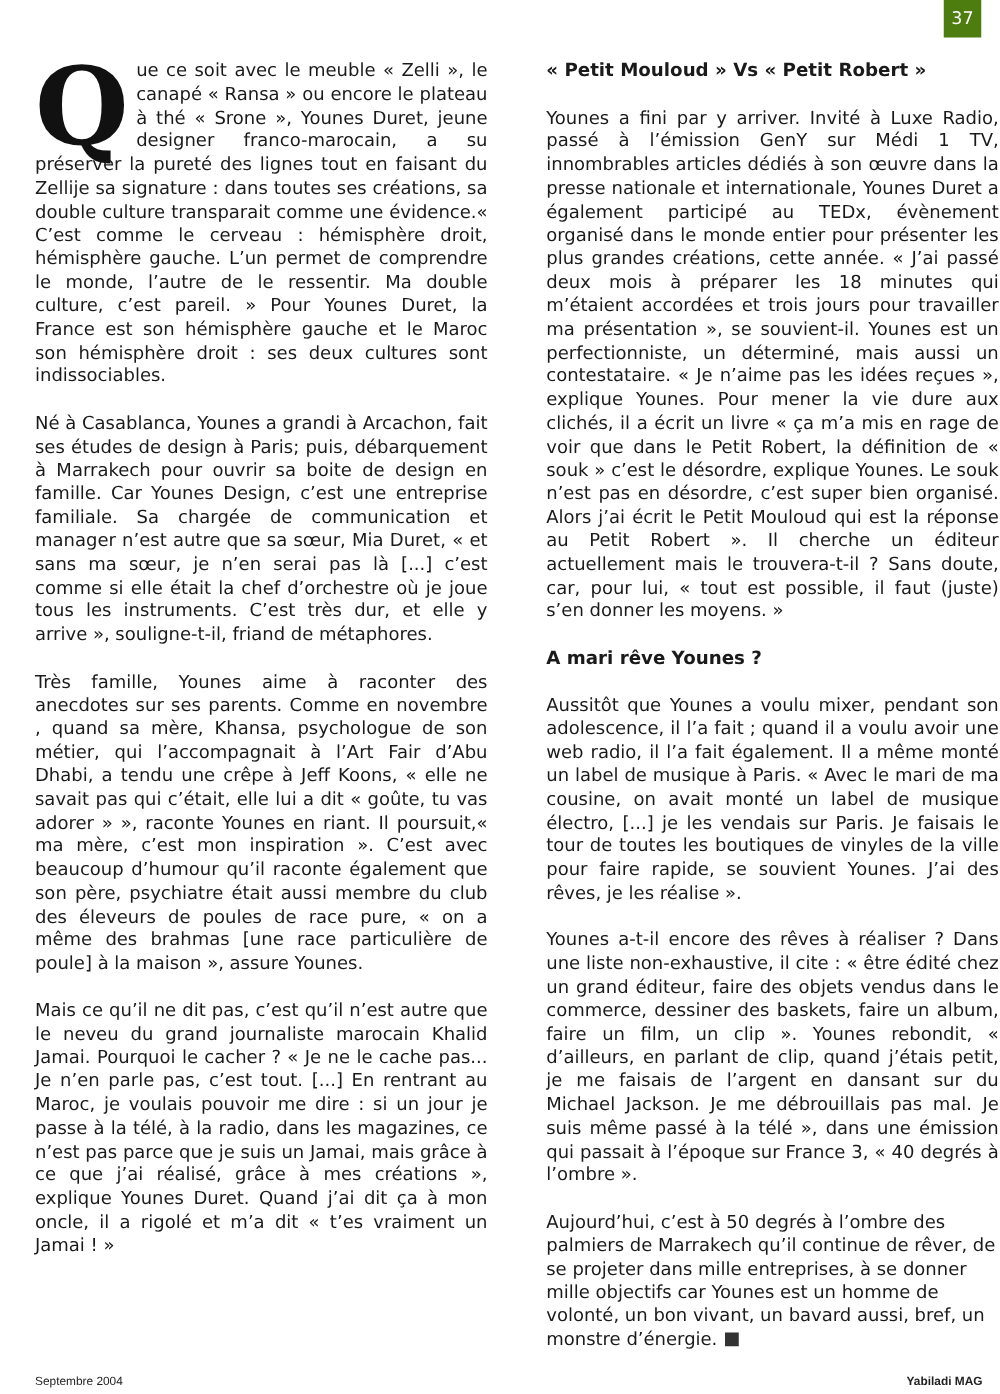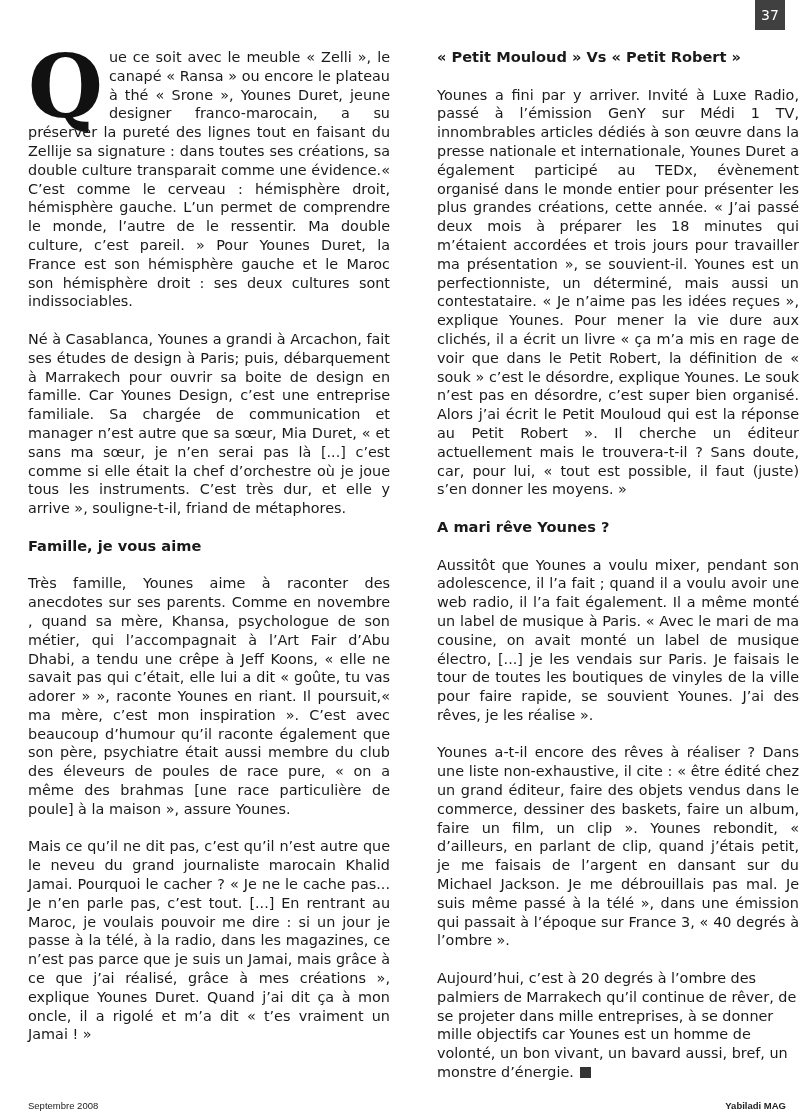--- a/index.html
+++ b/index.html
@@ -82,37 +82,36 @@
       top: 1100px;
       font-size: 9.5px;
       font-weight: bold;
       font-family: "Liberation Sans", sans-serif;
       color: #222;
     }
   </style>
 </head>
 <body>
 
-<div class="page-badge" style="background: #404040;">37</div>
+<div class="page-badge" style="background: #4d7c0f;">37</div>
 
 <div class="column col-left" lang="fr">
   <p>
     <span class="dropcap">Q</span><span>ue ce soit avec le meuble « Zelli », le canapé  « Ransa » ou encore le plateau à thé « Srone », Younes Duret, jeune designer franco-marocain, a su préserver la pureté des lignes tout en faisant du Zellije sa signature : dans toutes ses créations, sa double culture transparait comme une évidence.« C’est comme le cerveau : hémisphère droit, hémisphère gauche. L’un permet de comprendre le monde, l’autre de le ressentir. Ma double culture, c’est pareil. » Pour Younes Duret, la France est son hémisphère gauche et le Maroc son hémisphère droit : ses deux cultures sont indissociables.</span>
   </p>
   <p>Né à Casablanca, Younes a grandi à Arcachon, fait ses études de design à Paris; puis, débarquement à Marrakech pour ouvrir sa boite de design en famille. Car Younes Design, c’est une entreprise familiale. Sa chargée de communication et manager n’est autre que sa sœur, Mia Duret, « et sans ma sœur, je n’en serai pas là [...] c’est comme si elle était la chef d’orchestre où je joue tous les instruments. C’est très dur, et elle y arrive », souligne-t-il, friand de métaphores.</p>
-  <h2>Famille, je vous aime</h2>
   <p>Très famille, Younes aime à raconter des anecdotes sur ses parents. Comme en novembre , quand  sa mère, Khansa, psychologue de son métier, qui l’accompagnait à l’Art Fair d’Abu Dhabi, a tendu une crêpe à Jeff Koons, « elle ne savait pas qui c’était, elle lui a dit « goûte, tu vas adorer » », raconte Younes en riant. Il poursuit,« ma mère, c’est mon inspiration ». C’est avec beaucoup d’humour qu’il raconte également que son père, psychiatre était aussi membre du club des éleveurs de poules de race pure, « on a même des brahmas [une race particulière de poule] à la maison », assure Younes.</p>
   <p>Mais ce qu’il ne dit pas, c’est qu’il n’est autre que le neveu du grand journaliste marocain Khalid Jamai. Pourquoi le cacher ? « Je ne le cache pas... Je n’en parle pas, c’est tout. [...] En rentrant au Maroc, je voulais pouvoir me dire : si un jour je passe à la télé, à la radio, dans les magazines, ce n’est pas parce que je suis un Jamai, mais grâce à ce que j’ai réalisé, grâce à mes créations », explique Younes Duret. Quand j’ai dit ça à mon oncle, il a rigolé et m’a dit « t’es vraiment un Jamai ! »</p>
 </div>
 
 <div class="column col-right" lang="fr">
   <h2>« Petit Mouloud » Vs « Petit Robert »</h2>
   <p>Younes a fini par y arriver. Invité à Luxe Radio, passé à l’émission GenY sur Médi 1 TV, innombrables articles dédiés à son œuvre dans la presse nationale et internationale, Younes Duret a également participé au TEDx, évènement organisé dans le monde entier pour présenter les plus grandes créations, cette année. « J’ai passé deux mois à préparer les 18 minutes qui m’étaient accordées et trois jours pour travailler ma présentation », se souvient-il. Younes est un perfectionniste, un déterminé, mais aussi un contestataire. « Je n’aime pas les idées reçues », explique Younes. Pour mener la vie dure aux clichés, il a écrit un livre « ça m’a mis en rage de voir que dans le Petit Robert, la définition de « souk » c’est le désordre, explique Younes. Le souk n’est pas en désordre, c’est super bien organisé. Alors j’ai écrit le Petit Mouloud qui est la réponse au Petit Robert ». Il cherche un éditeur actuellement mais le  trouvera-t-il ? Sans doute, car, pour lui, « tout est possible, il faut (juste) s’en donner les moyens. »</p>
   <h2>A mari rêve Younes ?</h2>
   <p>Aussitôt que Younes a voulu mixer, pendant son adolescence, il l’a fait ; quand il a voulu avoir une web radio, il l’a fait également. Il a même monté un label de musique à Paris. « Avec le mari de ma cousine, on avait monté un label de musique électro, [...] je les vendais sur Paris. Je faisais le tour de toutes les boutiques de vinyles de la ville pour faire rapide, se souvient Younes. J’ai des rêves, je les réalise ».</p>
   <p>Younes a-t-il encore des rêves à réaliser ? Dans une liste non-exhaustive, il cite : « être édité chez un grand éditeur, faire des objets vendus dans le commerce, dessiner des baskets, faire un album, faire un film, un clip ». Younes rebondit, « d’ailleurs, en parlant de clip, quand j’étais petit, je me faisais de l’argent en dansant sur du Michael Jackson. Je me débrouillais pas mal. Je suis même passé à la télé », dans une émission qui passait à l’époque sur France 3, « 40 degrés à l’ombre ».</p>
   <p style="text-align:left;">
-    <span>Aujourd’hui, c’est à 20 degrés à l’ombre des palmiers de Marrakech qu’il continue de rêver, de se projeter dans mille entreprises, à se donner mille objectifs car Younes est un homme de volonté, un bon vivant, un bavard aussi, bref, un monstre d’énergie.</span><span class="end-mark"></span>
+    <span>Aujourd’hui, c’est à 50 degrés à l’ombre des palmiers de Marrakech qu’il continue de rêver, de se projeter dans mille entreprises, à se donner mille objectifs car Younes est un homme de volonté, un bon vivant, un bavard aussi, bref, un monstre d’énergie.</span><span class="end-mark"></span>
   </p>
 </div>
 
-<div class="footer-left">Septembre 2008</div>
+<div class="footer-left">Septembre 2004</div>
 <div class="footer-right">Yabiladi MAG</div>
 
 </body></html>

